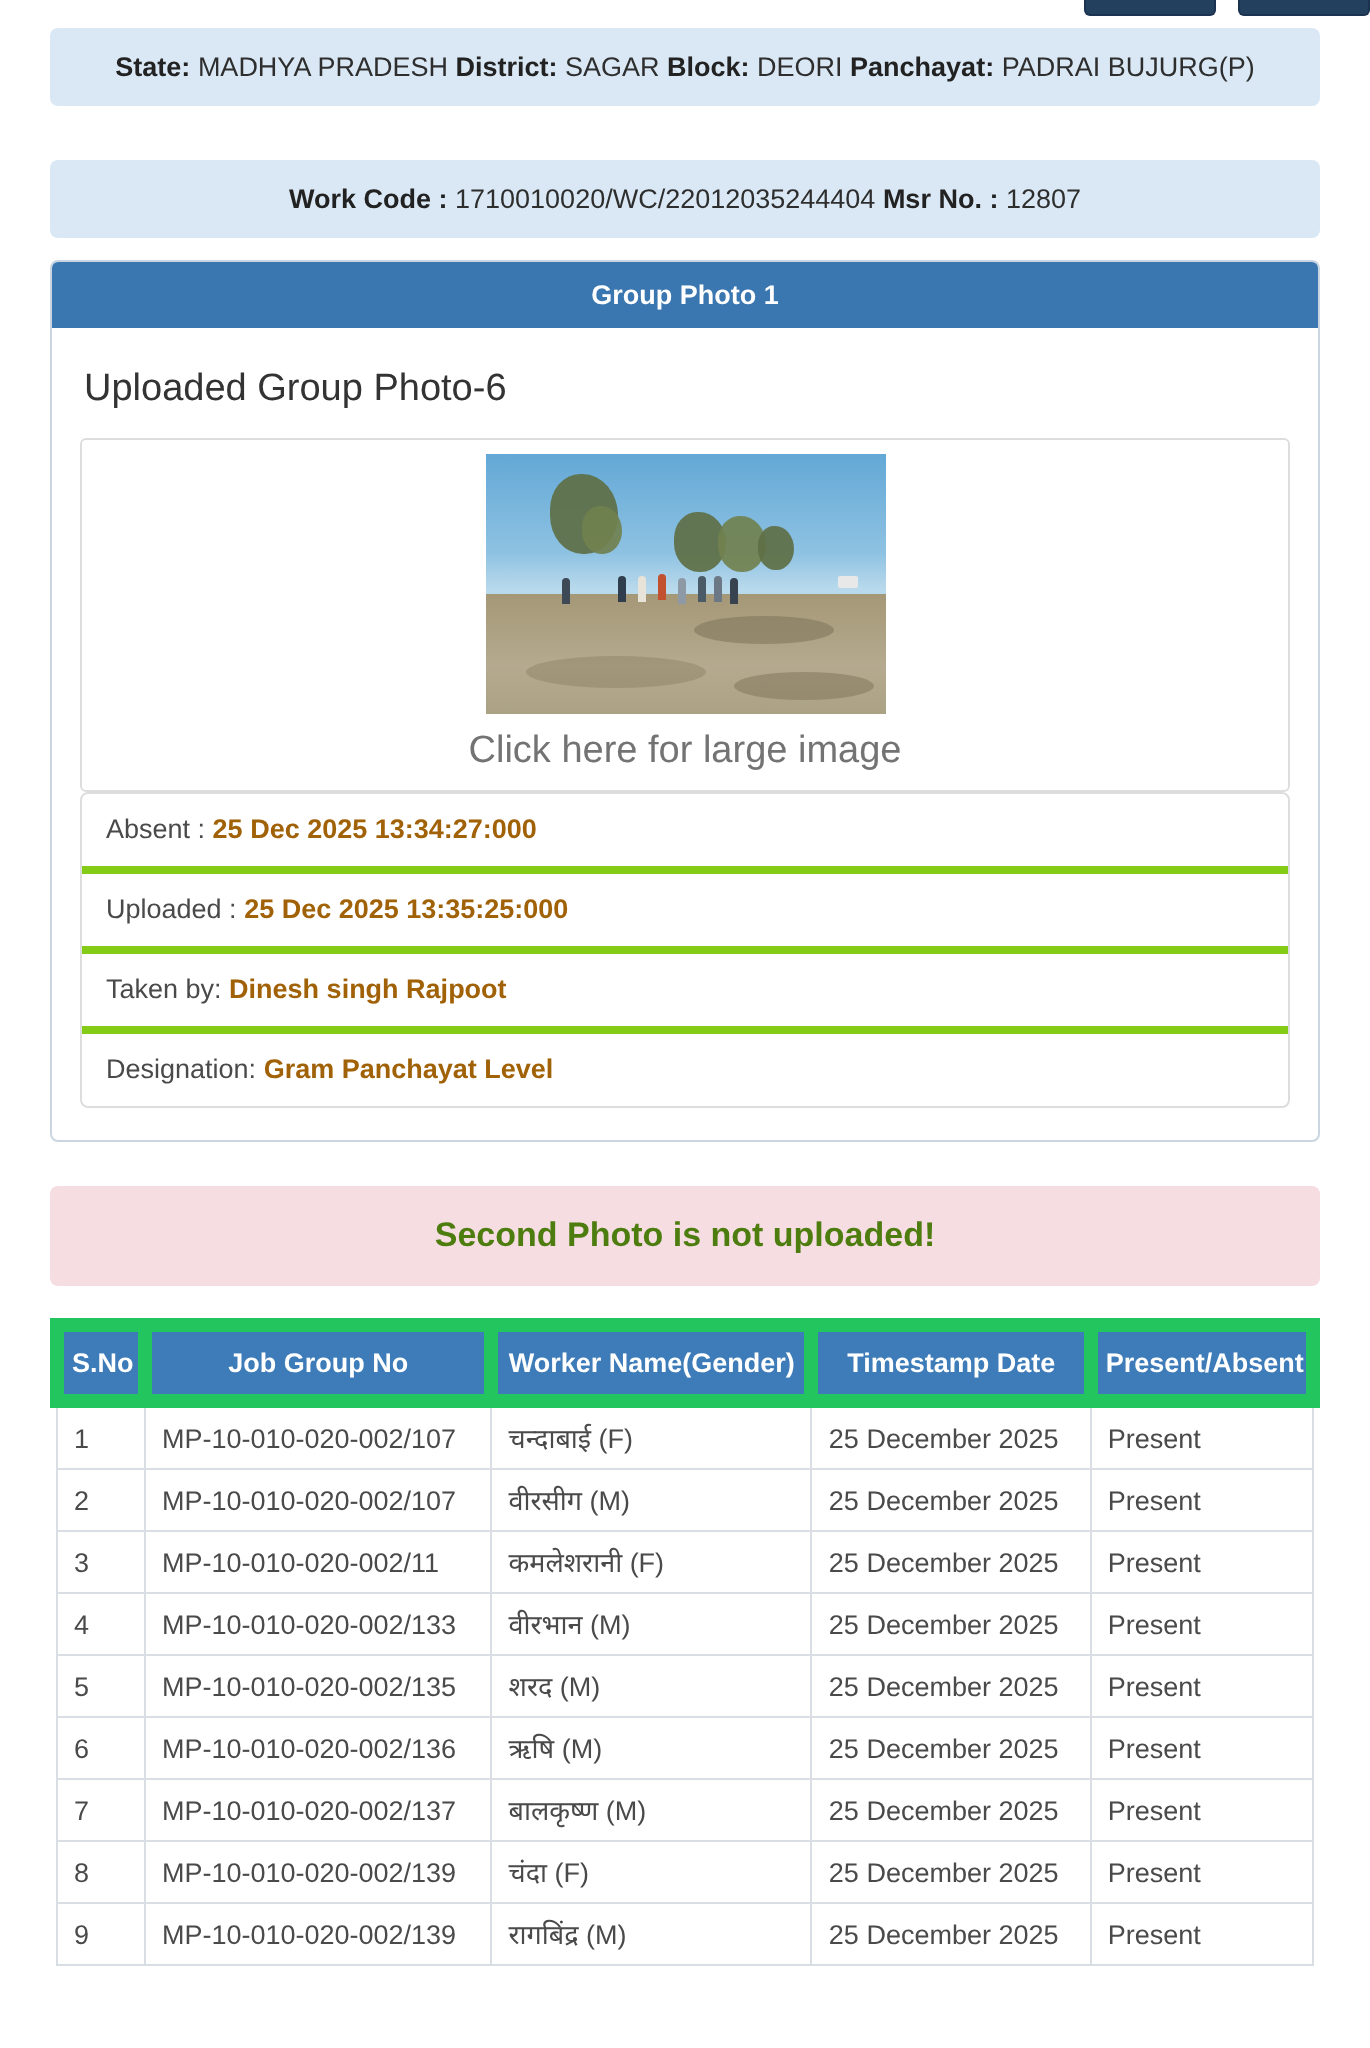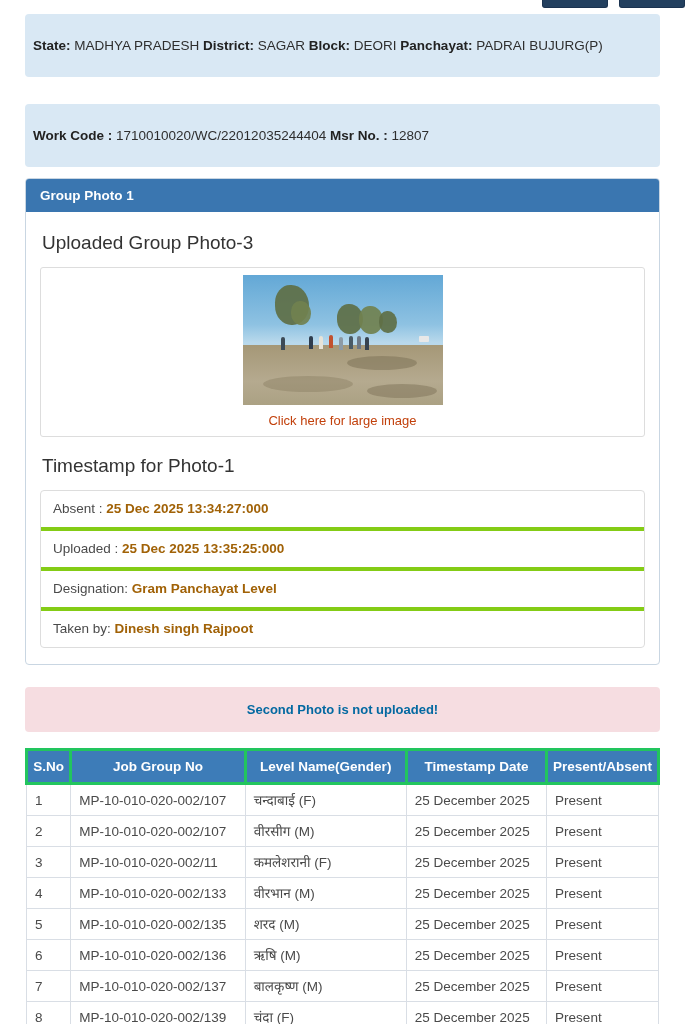--- a/index.html
+++ b/index.html
@@ -10,65 +10,65 @@
     color:#3a3a3a; position:relative;
   }
   .container { padding:0 25px; }
 
   
   .top-btns { position:absolute; top:0; right:0; display:flex; gap:11px; padding-right:0; }
   .top-btn { width:66px; height:8px; background:#23405f; border-radius:0 0 3px 3px; border:1px solid #1b3350; border-top:none; }
 
   
   .info-bar {
-    background:#d9e8f4; border-radius:4px; text-align:left;
-    font-size:13.5px; color:#2e2e2e; padding:22px 8px; line-height:19px;
+    background:#d9e8f4; border-radius:4px; text-align:center;
+    font-size:13.5px; color:#2e2e2e; padding:10px 8px; line-height:19px;
   }
   .bar1 { margin-top:14px; }
   .bar2 { margin-top:27px; }
   .info-bar b { font-weight:700; color:#222; }
   .seg { white-space:pre-wrap; }
 
   
   .panel { margin-top:11px; border:1px solid #c9d6e2; border-radius:4px; overflow:hidden; background:#fff; }
-  .panel-header { background:#3a76b0; color:#fff; font-size:13.5px; font-weight:700; padding:9px 14px; }
+  .panel-header { background:#3a76b0; color:#fff; font-size:13.5px; font-weight:700; padding:9px 14px;text-align:center; }
   .panel-body { padding:14px 14px 16px 14px; }
   .section-heading { font-size:19px; color:#333; font-weight:400; margin:6px 0 13px 2px; }
 
   .photo-frame {
     border:1px solid #ddd; border-radius:3px; text-align:center;
     padding:7px 6px 8px 6px;
   }
   .photo { display:inline-block; width:200px; height:130px; position:relative; overflow:hidden;
            background:linear-gradient(#63a8d6 0%, #8ec2e2 38%, #b9d9ec 52%); vertical-align:top; }
   .ground { position:absolute; left:0; bottom:0; width:100%; height:46%;
             background:linear-gradient(#a59877 0%, #b5aa8f 60%, #aba183 100%); }
   .patch { position:absolute; background:#7d7257; border-radius:50%; opacity:.55; }
   .tree { position:absolute; background:#5e6f45; border-radius:46% 54% 50% 50%; opacity:.92; }
   .tree.light { background:#71814f; }
   .person { position:absolute; width:4px; height:13px; border-radius:2px 2px 0 0; }
   .van { position:absolute; width:10px; height:6px; background:#e8e8e8; border-radius:1px; }
-  .large-link { display:block; margin-top:8px; font-size:13px; color:#c2410c; text-decoration:none; }
+  .large-link { display:block; margin-top:8px; font-size:19px; color:#737373; text-decoration:none; }
 
   .list-group { border:1px solid #ddd; border-radius:4px; }
   .list-item { padding:10px 12px; font-size:13.5px; color:#4a4a4a; border-top:4px solid #84cc16; line-height:16px; }
   .list-item:first-child { border-top:none; }
   .list-item b { color:#a16207; font-weight:700; }
 
   
   .alert {
     margin-top:22px; background:#f6dde1; border-radius:4px; text-align:center;
-    color:#0369a1; font-size:13px; font-weight:700; padding:15px 10px;
+    color:#4d7c0f; font-size:17px; font-weight:700; padding:15px 10px;
   }
 
   
   table { margin-top:16px; width:100%; border-collapse:collapse; table-layout:fixed; }
   th {
     background:#3d7cb8; color:#fff; font-size:13.5px; font-weight:700;
-    padding:8px 4px; text-align:center; border:3px solid #22c55e;
+    padding:8px 4px; text-align:center; border:7px solid #22c55e;
   }
   td {
     font-size:13.5px; color:#4a4a4a; padding:6px 8px; text-align:left;
     border:1px solid #d9dee5; background:#fff; overflow:hidden; white-space:nowrap;
   }
   col.c-sno { width:7%; } col.c-job { width:27.6%; } col.c-name { width:25.5%; }
   col.c-date { width:22.2%; } col.c-status { width:17.7%; }
 </style>
 </head>
 <body>
@@ -83,21 +83,21 @@
   <div class="info-bar bar1"><b class="seg">State: </b><span class="seg">MADHYA PRADESH</span><b class="seg"> District: </b><span class="seg">SAGAR</span><b class="seg"> Block: </b><span class="seg">DEORI</span><b class="seg"> Panchayat: </b><span class="seg">PADRAI BUJURG(P)</span></div>
 
   <div class="info-bar bar2">
     <div><b class="seg">Work Code : </b><span class="seg">1710010020/WC/22012035244404</span><b class="seg"> Msr No. : </b><span class="seg">12807</span></div>
   </div>
 
   <div class="panel">
     <div class="panel-header">Group Photo 1</div>
     <div class="panel-body">
 
-      <div class="section-heading">Uploaded Group Photo-3</div>
+      <div class="section-heading">Uploaded Group Photo-6</div>
 
       <div class="photo-frame">
         <div class="photo">
           <div class="ground"></div>
           <div class="patch" style="left:52%;top:62%;width:70px;height:14px;"></div>
           <div class="patch" style="left:10%;top:78%;width:90px;height:16px;opacity:.35;"></div>
           <div class="patch" style="left:62%;top:84%;width:70px;height:14px;opacity:.5;"></div>
           <div class="tree" style="left:16%;top:8%;width:34px;height:40px;"></div>
           <div class="tree light" style="left:24%;top:20%;width:20px;height:24px;"></div>
           <div class="tree" style="left:47%;top:22%;width:26px;height:30px;"></div>
@@ -109,47 +109,46 @@
           <div class="person" style="left:43%;top:46%;background:#c2512f;"></div>
           <div class="person" style="left:48%;top:48%;background:#8d9aa5;"></div>
           <div class="person" style="left:53%;top:47%;background:#4a5a66;"></div>
           <div class="person" style="left:57%;top:47%;background:#6d7886;"></div>
           <div class="person" style="left:61%;top:48%;background:#37434f;"></div>
           <div class="van" style="left:88%;top:47%;"></div>
         </div>
         <a href="#" class="large-link">Click here for large image</a>
       </div>
 
-      <div class="section-heading" style="margin-top:18px;">Timestamp for Photo-1</div>
 
       <div class="list-group" id="timestamp-list">
           <div class="list-item"><span>Absent : </span><b>25 Dec 2025 13:34:27:000</b></div>
           <div class="list-item"><span>Uploaded : </span><b>25 Dec 2025 13:35:25:000</b></div>
+          <div class="list-item"><span>Taken by: </span><b>Dinesh singh Rajpoot</b></div>
           <div class="list-item"><span>Designation: </span><b>Gram Panchayat Level</b></div>
-          <div class="list-item"><span>Taken by: </span><b>Dinesh singh Rajpoot</b></div>
         </div>
 
     </div>
   </div>
 
   <div class="alert">Second Photo is not uploaded!</div>
 
   <table>
     <colgroup>
       <col class="c-sno">
         <col class="c-job">
         <col class="c-name">
         <col class="c-date">
         <col class="c-status">
     </colgroup>
     <thead>
         <tr id="table-head-row">
           <th>S.No</th>
           <th>Job Group No</th>
-          <th>Level Name(Gender)</th>
+          <th>Worker Name(Gender)</th>
           <th>Timestamp Date</th>
           <th>Present/Absent</th>
         </tr>
       </thead>
     <tbody id="table-body">
         <tr>
           <td>1</td>
           <td>MP-10-010-020-002/107</td>
           <td>चन्दाबाई (F)</td>
           <td>25 December 2025</td>

